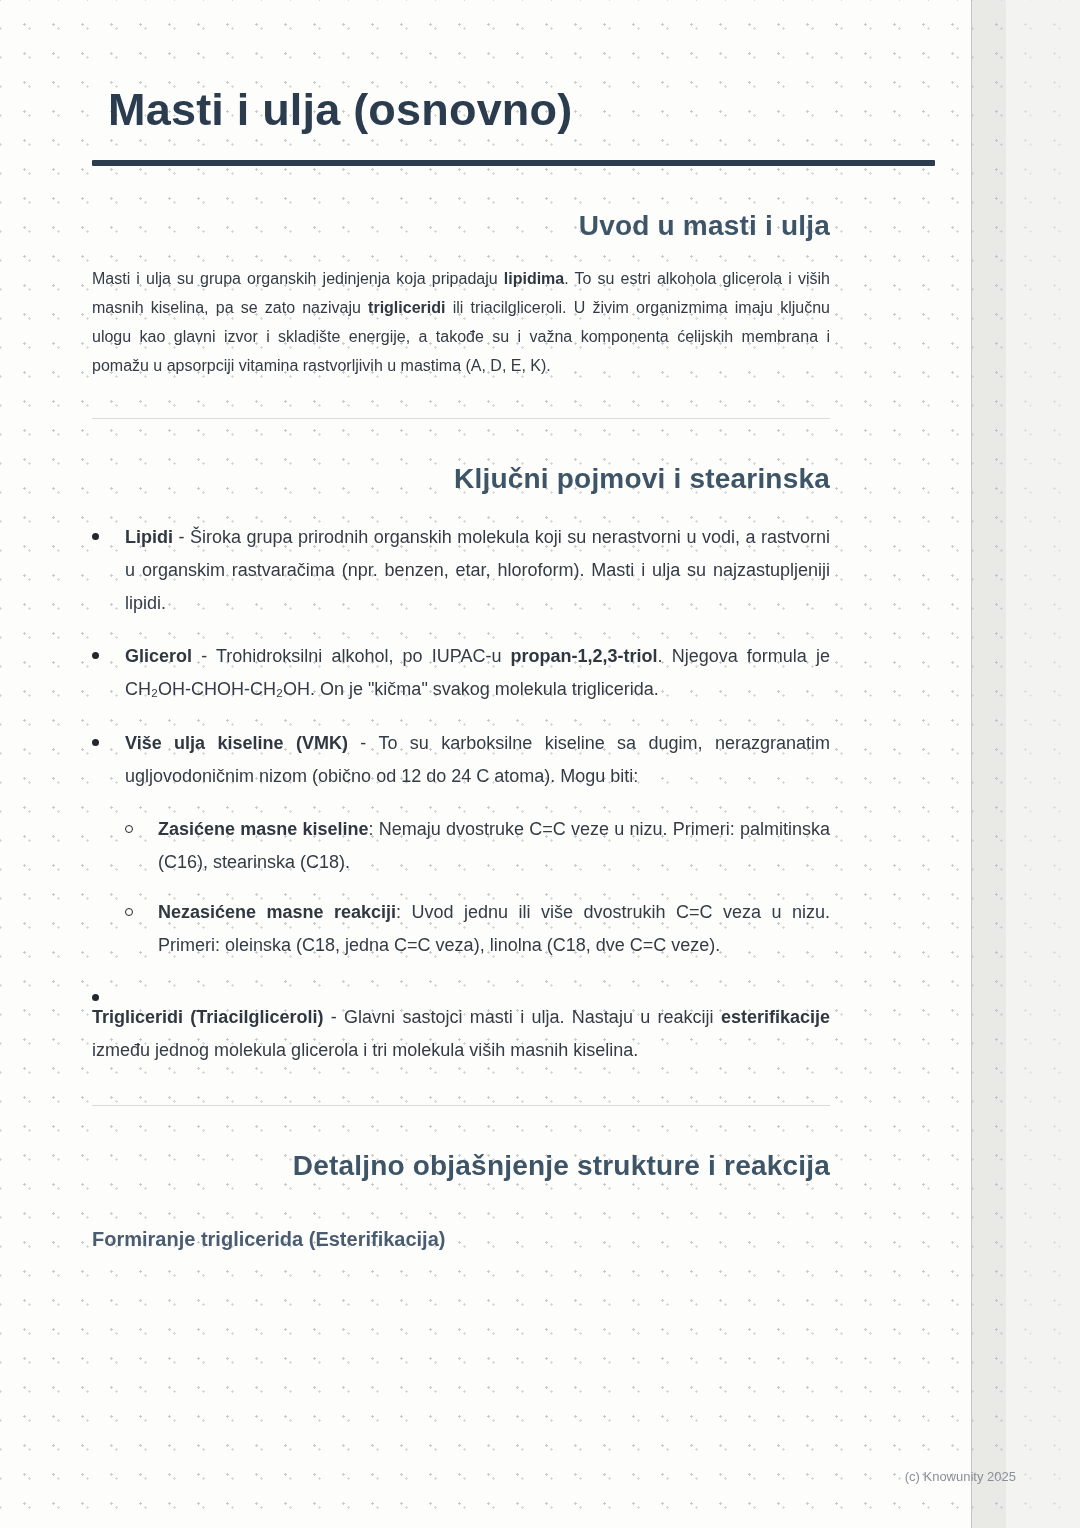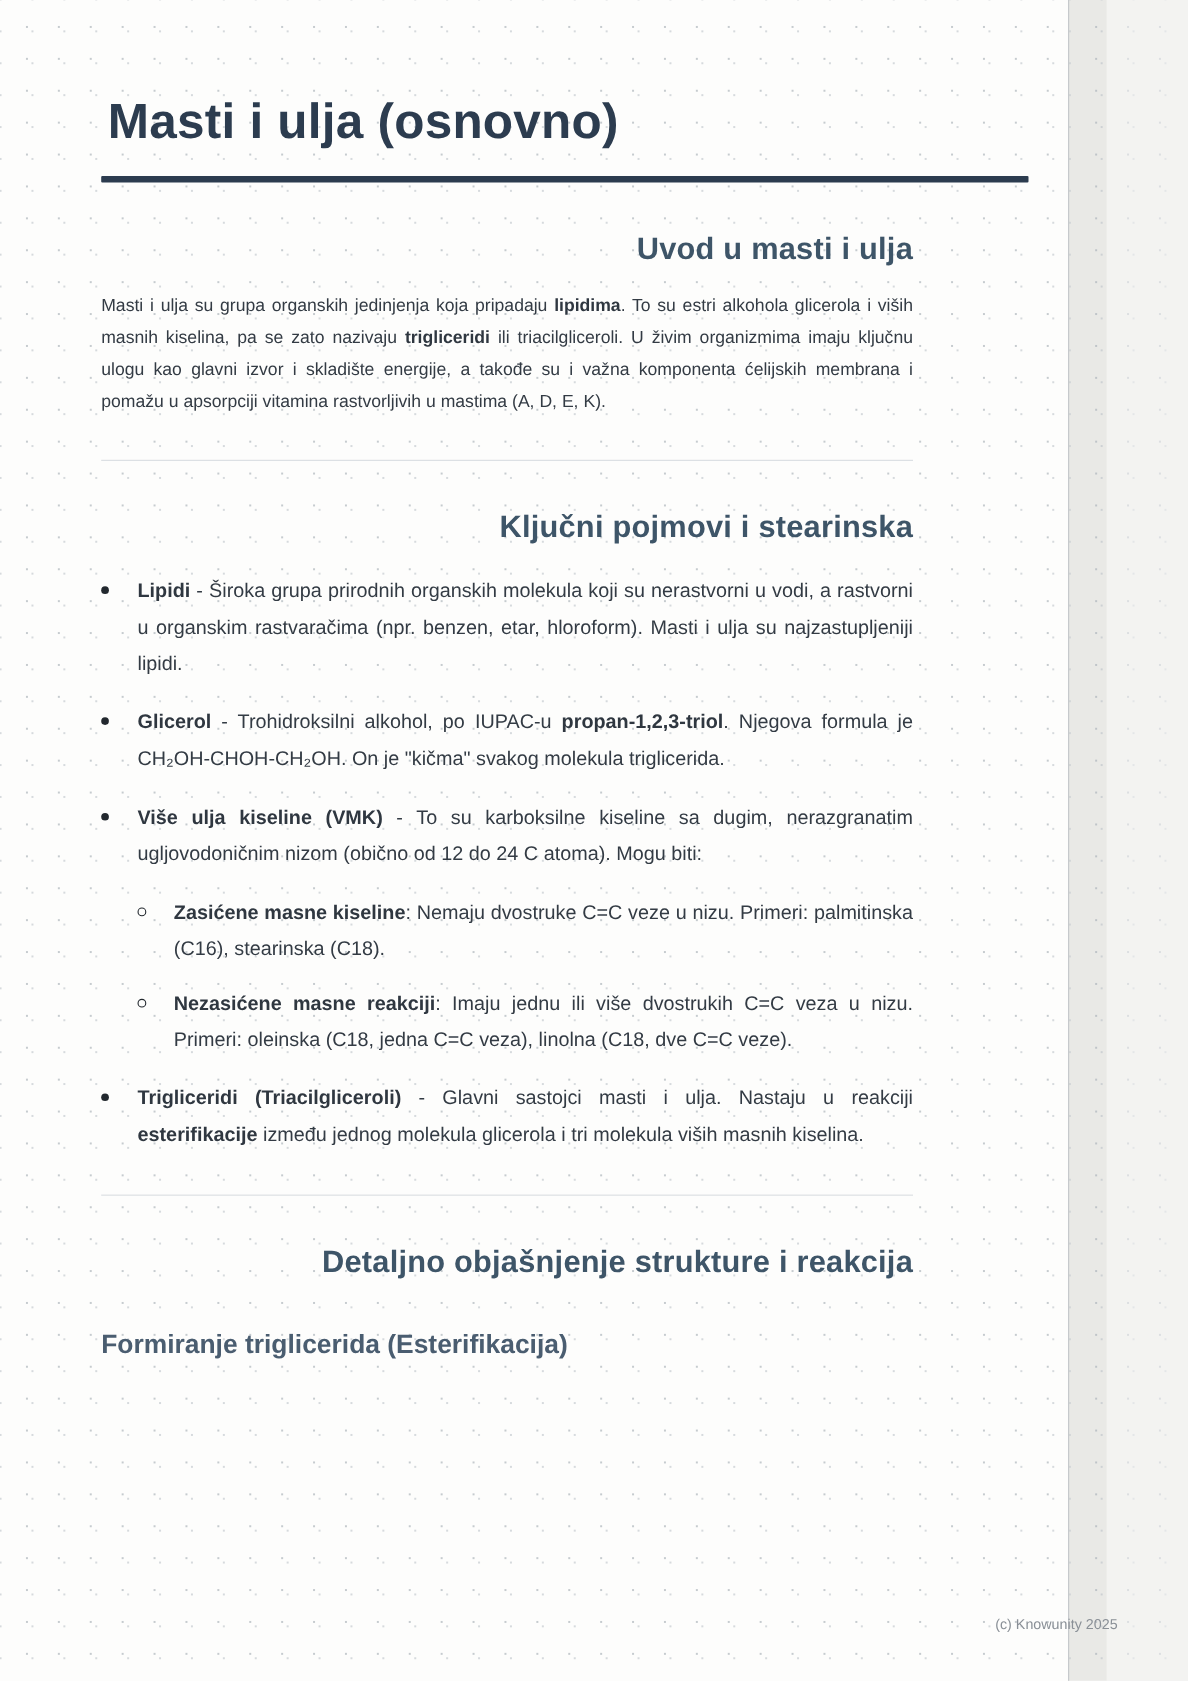--- a/index.html
+++ b/index.html
@@ -41,21 +41,21 @@
   .content {
     position: absolute;
     left: 92px;
     top: 0;
     width: 738px;
     z-index: 2;
     color: #333b44;
   }
 
   h1.title {
-    margin: 84px 0 0 6px;
+    margin: 84px 0 0 16px;
     font-size: 45px;
     font-weight: 700;
     line-height: 1.15;
     color: #2c3c4f;
     letter-spacing: 0.2px;
   }
   .rule {
     width: 843px;
     height: 6px;
     background: #2c3c4f;
@@ -66,21 +66,21 @@
   h2.section-h {
     margin: 44px 0 0 0;
     font-size: 28px;
     font-weight: 600;
     color: #3e5568;
     letter-spacing: 0.2px;
     text-align: right;
   }
   h3.sub-h {
     margin: 46px 0 0 0;
-    font-size: 24px;
+    font-size: 20px;
     font-weight: 600;
     color: #4a5d70;
   }
 
   p.body {
     margin: 22px 0 0 0;
     font-size: 16px;
     line-height: 1.82;
     text-align: justify;
     color: #333b44;
@@ -185,25 +185,25 @@
         <div class="bullet">
           <span class="b-marker">
               <span class="circle"></span>
             </span>
           <div class="b-text"><b>Zasićene masne kiseline</b><span>: Nemaju dvostruke C=C veze u nizu. Primeri: palmitinska (C16), stearinska (C18).</span></div>
         </div>
         <div class="bullet">
           <span class="b-marker">
               <span class="circle"></span>
             </span>
-          <div class="b-text"><b>Nezasićene masne reakciji</b><span>: Imaju jednu ili više dvostrukih C=C veza u nizu. Primeri: oleinska (C18, jedna C=C veza), linolna (C18, dve C=C veze).</span></div>
+          <div class="b-text"><b>Nezasićene masne reakciji</b><span>: Uvod jednu ili više dvostrukih C=C veza u nizu. Primeri: oleinska (C18, jedna C=C veza), linolna (C18, dve C=C veze).</span></div>
         </div>
       </div>
 
-      <div class="bullet" style="margin-top:21px;">
+      <div class="bullet" style="margin-top:21px;flex-direction:column;">
         <span class="b-marker">
             <span class="dot"></span>
           </span>
         <div class="b-text"><b>Trigliceridi (Triacilgliceroli)</b><span> - Glavni sastojci masti i ulja. Nastaju u reakciji </span><b>esterifikacije</b><span> između jednog molekula glicerola i tri molekula viših masnih kiselina.</span></div>
       </div>
 
     </div>
   </section>
 
   <div class="divider"></div>

